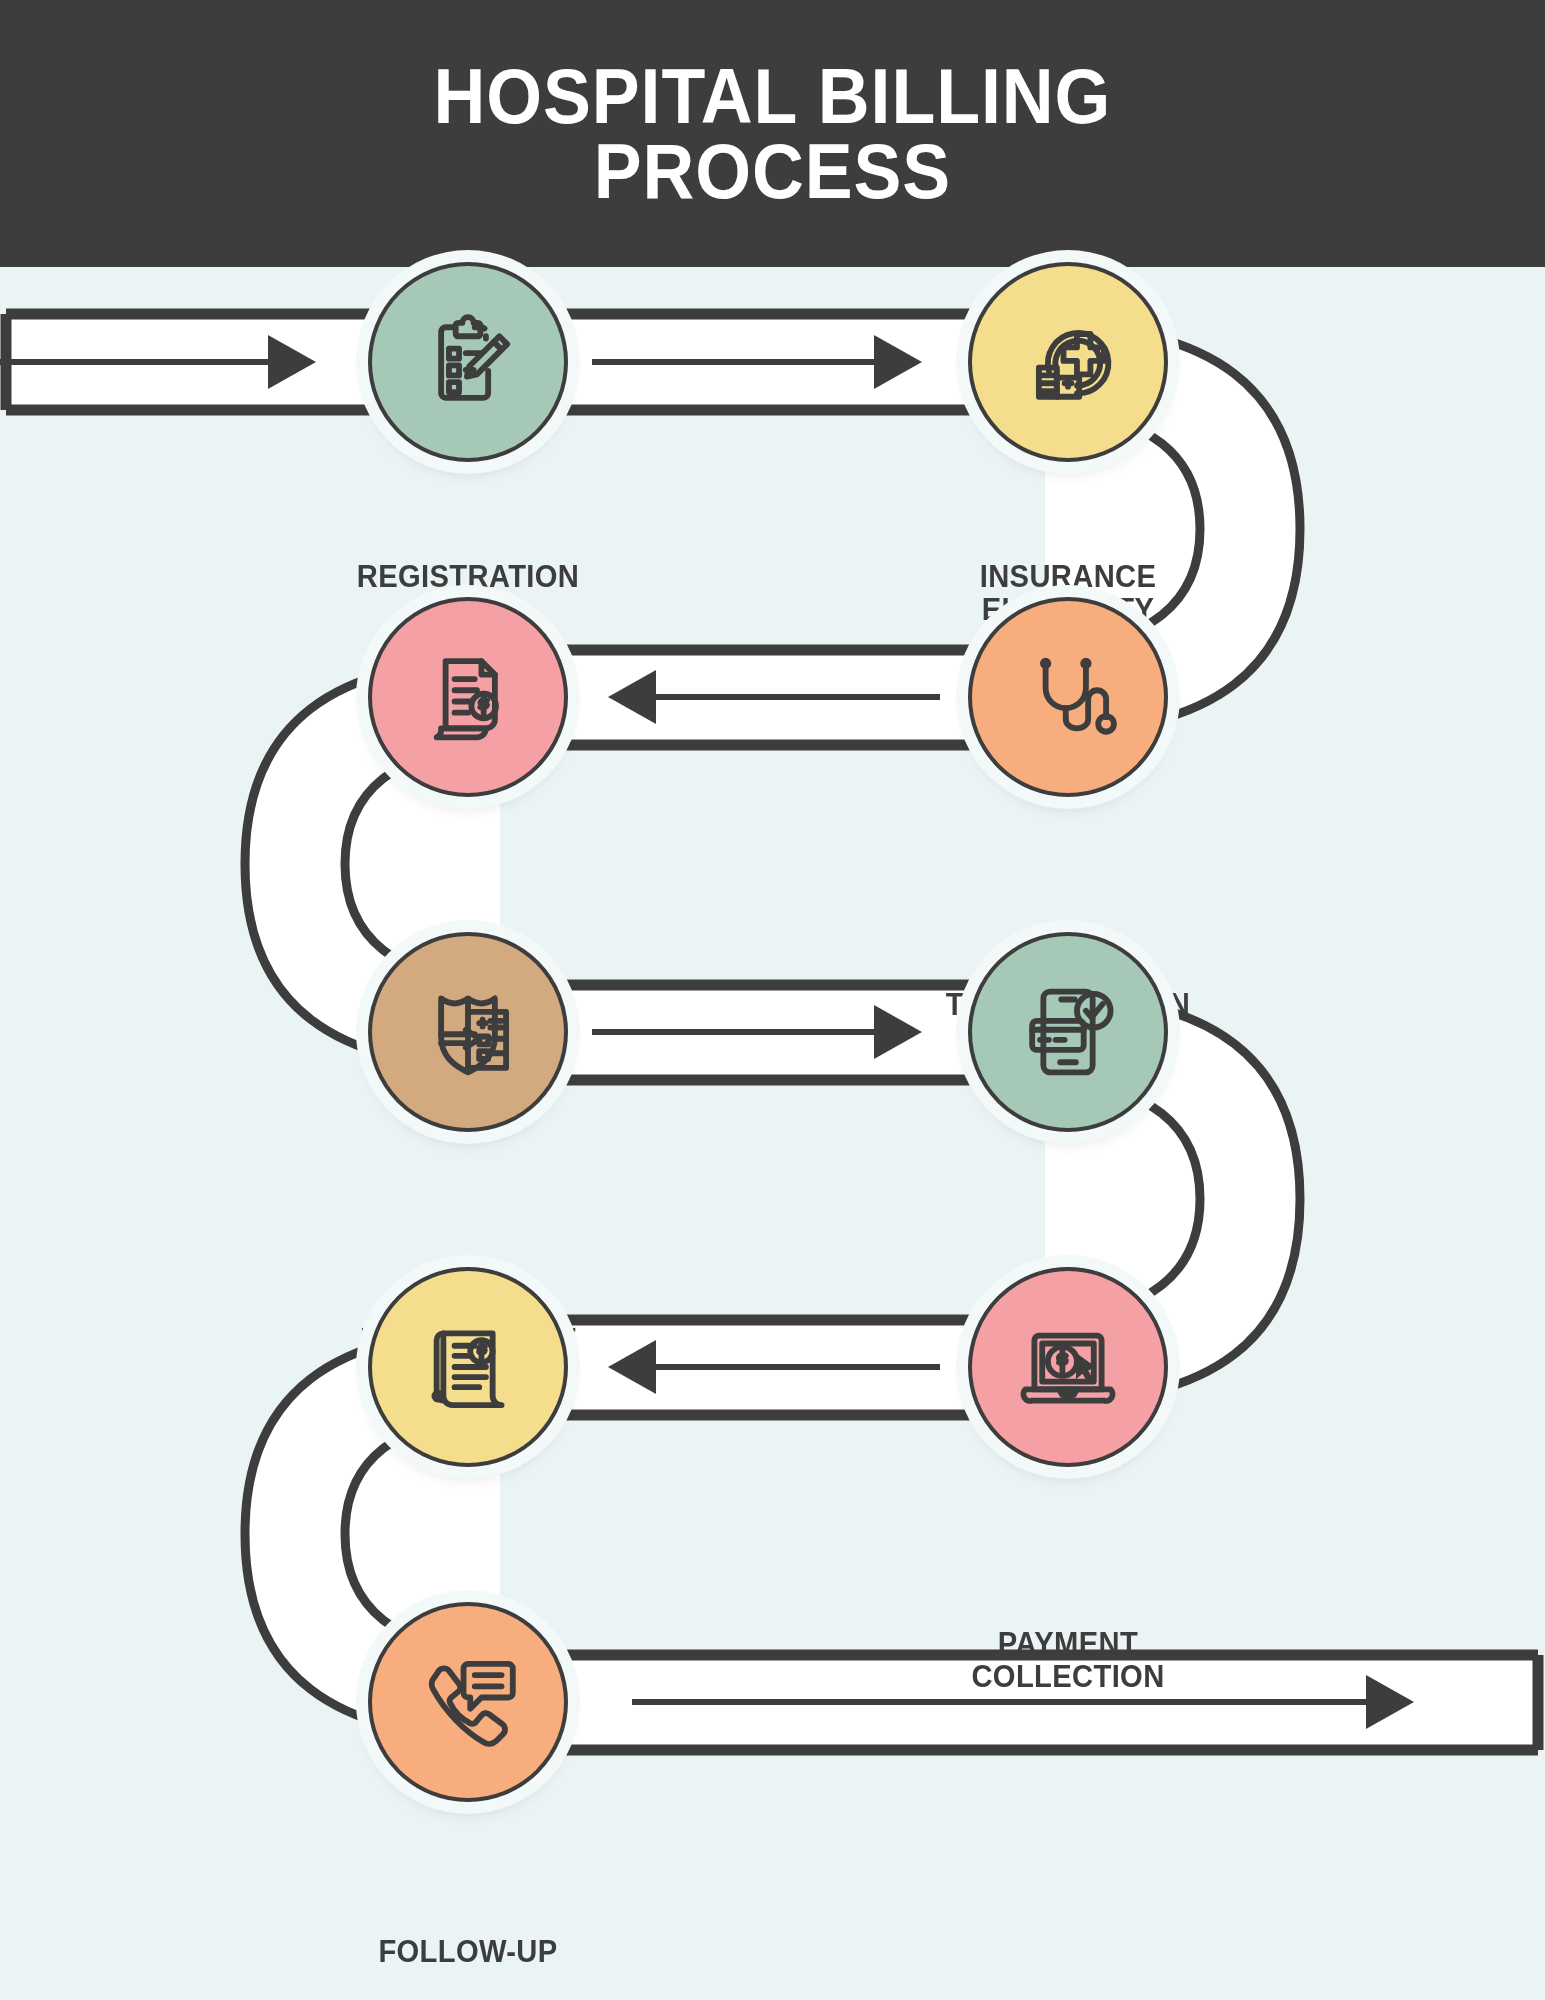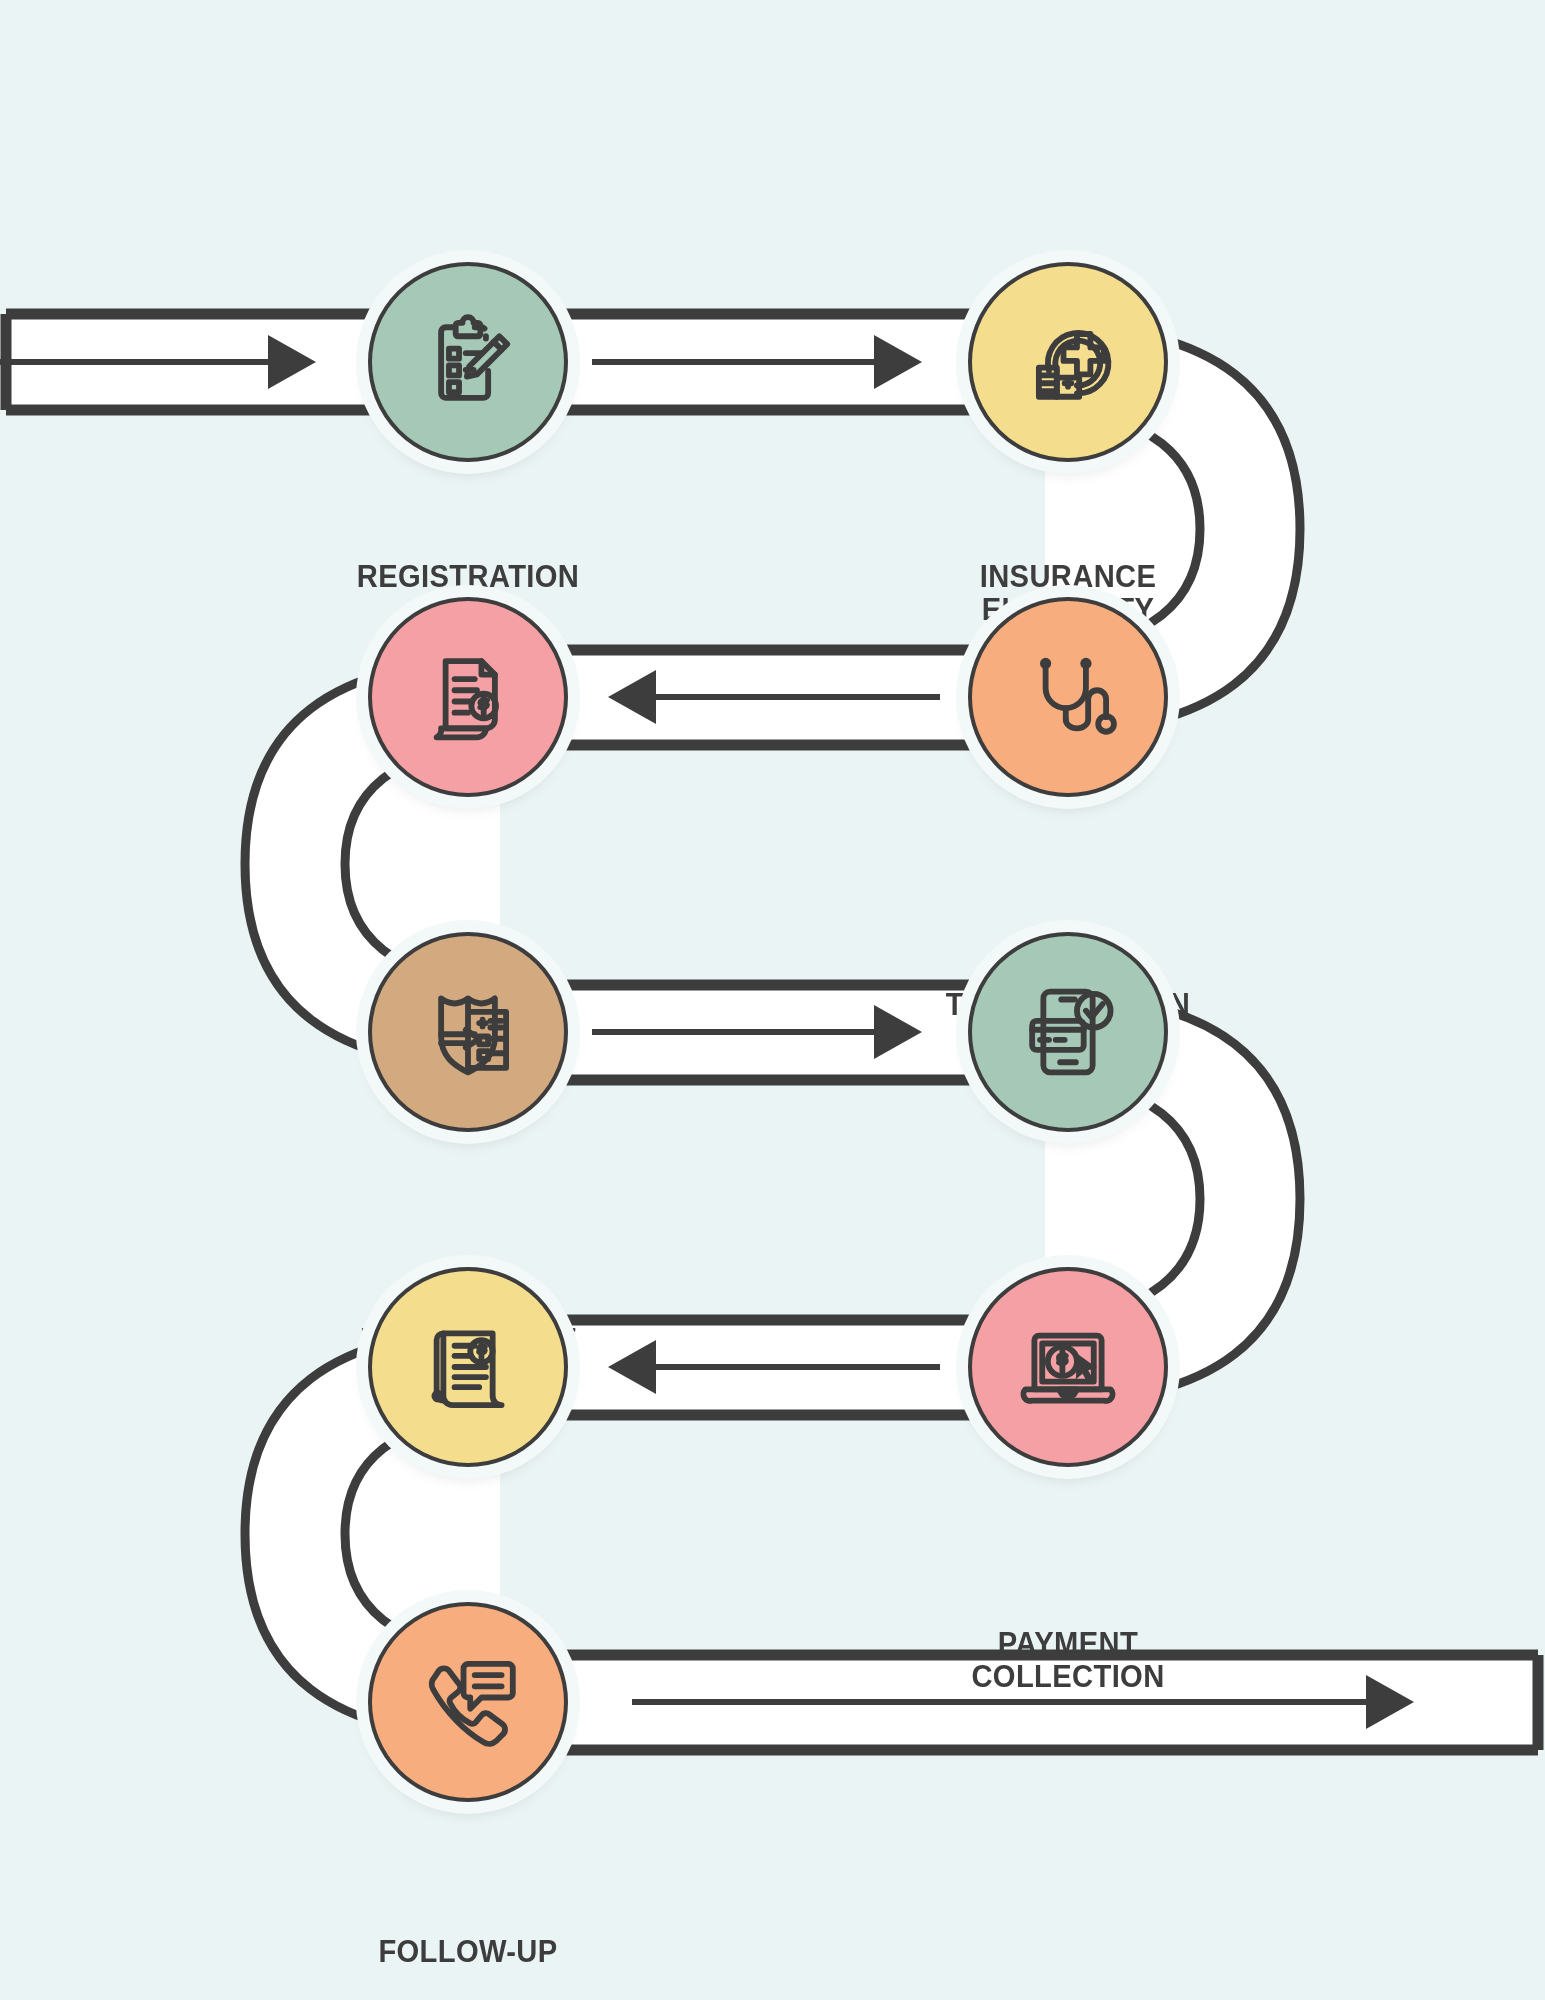--- a/index.html
+++ b/index.html
@@ -68,20 +68,24 @@
     letter-spacing: 0.4px;
     transform: scaleX(0.94);
     white-space: pre-line;
   }
 </style>
 </head>
 <body>
 
 <div id="page">
 
+  <div class="header">
+    <div class="header-title">HOSPITAL BILLING
+PROCESS</div>
+  </div>
 
   <svg id="flow-svg" viewBox="0 0 1545 1733">
     <defs>
       <marker id="arrowhead-r" viewBox="0 0 10 10" refX="9" refY="5" markerWidth="6" markerHeight="6" orient="auto-start-reverse">
         <path d="M 0 0 L 10 5 L 0 10 z" fill="#3d3d3d"></path>
       </marker>
     </defs>
 
     <g>
       <path d="M 6 47 L 1000 47 L 1000 143 L 6 143 Z" fill="#ffffff" stroke="none"></path>

